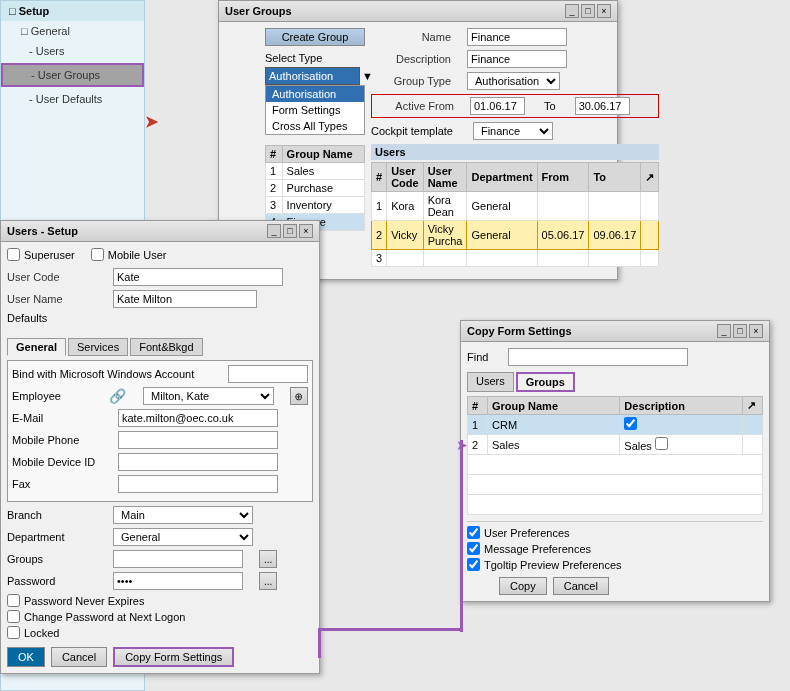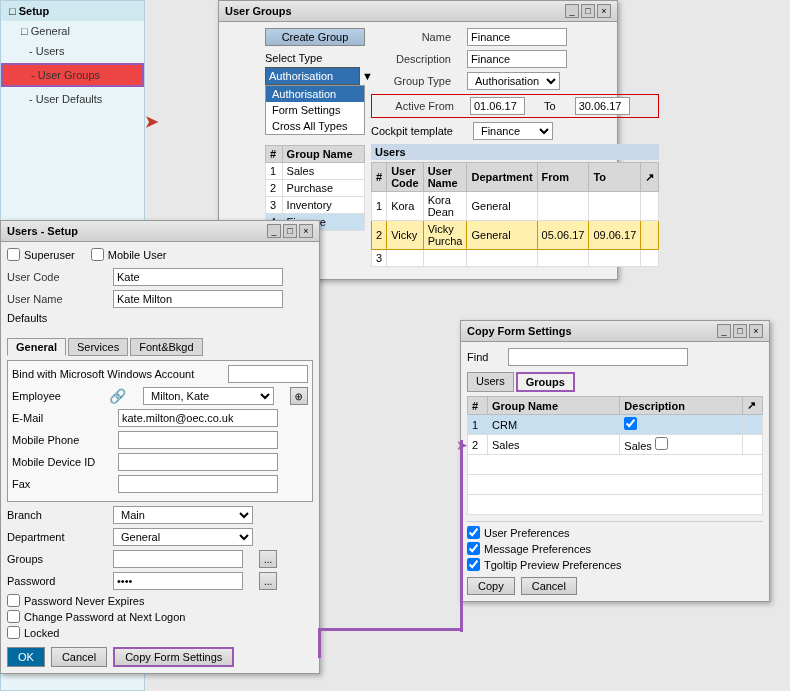--- a/index.html
+++ b/index.html
@@ -14,21 +14,21 @@
       background: #e8f4f8;
       border: 1px solid #b0d0e0;
     }
     .sidebar-item {
       padding: 4px 8px;
       cursor: pointer;
       color: #333;
     }
     .sidebar-item.active {
       border: 2px solid #9b59b6;
-      background: #ef4444;
+      background: #a3a3a3;
     }
     .sidebar-section {
       background: #d0e8f0;
       padding: 4px 8px;
       font-weight: bold;
     }
     .sidebar-indent { padding-left: 20px; }
     .sidebar-indent2 { padding-left: 28px; }
 
     
@@ -383,21 +383,21 @@
         <input type="checkbox" style="">
         <span>Mobile User</span>
       </div>
     </div>
     <div class="form-row">
       <span class="form-label" style="width:90px;text-align:left;">User Code</span>
       <input type="text" style="width: 170px;" value="Kate">
     </div>
     <div class="form-row">
       <span class="form-label" style="width:90px;text-align:left;">User Name</span>
-      <input type="text" style="width: 170px;" value="Kate Milton">
+      <input type="text" style="width: 144px;" value="Kate Milton">
     </div>
     <div style="margin-bottom:14px;">
       <span>Defaults</span>
     </div>
     <div class="tab-bar">
       <div class="tab active">General</div>
       <div class="tab">Services</div>
       <div class="tab">Font&amp;Bkgd</div>
     </div>
     <div style="border:1px solid #999;padding:4px;background:#f8f8f8;margin-bottom:4px;">
@@ -536,18 +536,18 @@
       </div>
       <div class="checkbox-row">
         <input type="checkbox" checked="" style="">
         <span>Message Preferences</span>
       </div>
       <div class="checkbox-row">
         <input type="checkbox" checked="" style="">
         <span>Tgoltip Preview Preferences</span>
       </div>
     </div>
-    <div style="display:flex;gap:6px;">
+    <div style="display:flex;gap:6px;margin-left:32px;">
       <button class="btn">Copy</button>
       <button class="btn">Cancel</button>
     </div>
   </div>
 </div>
 
 </body></html>

